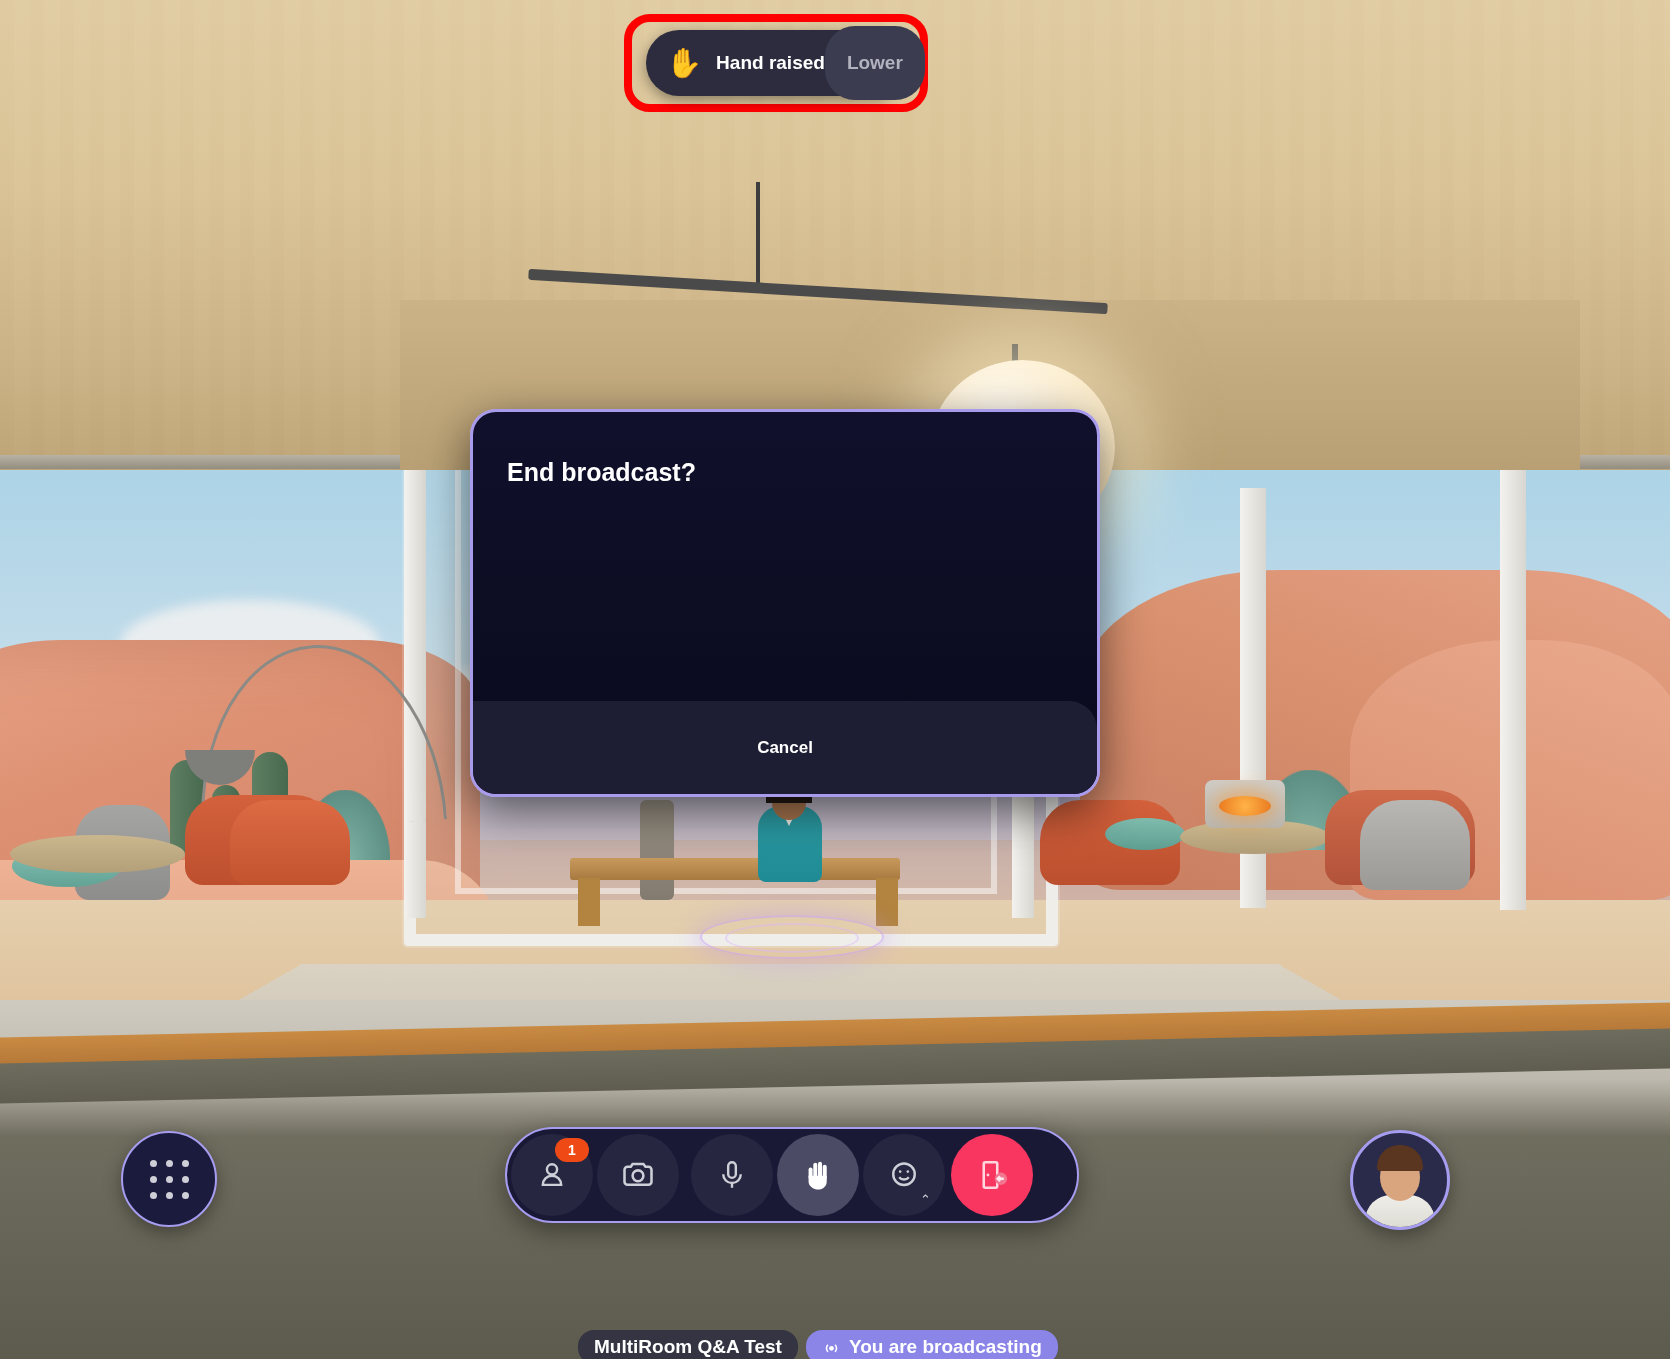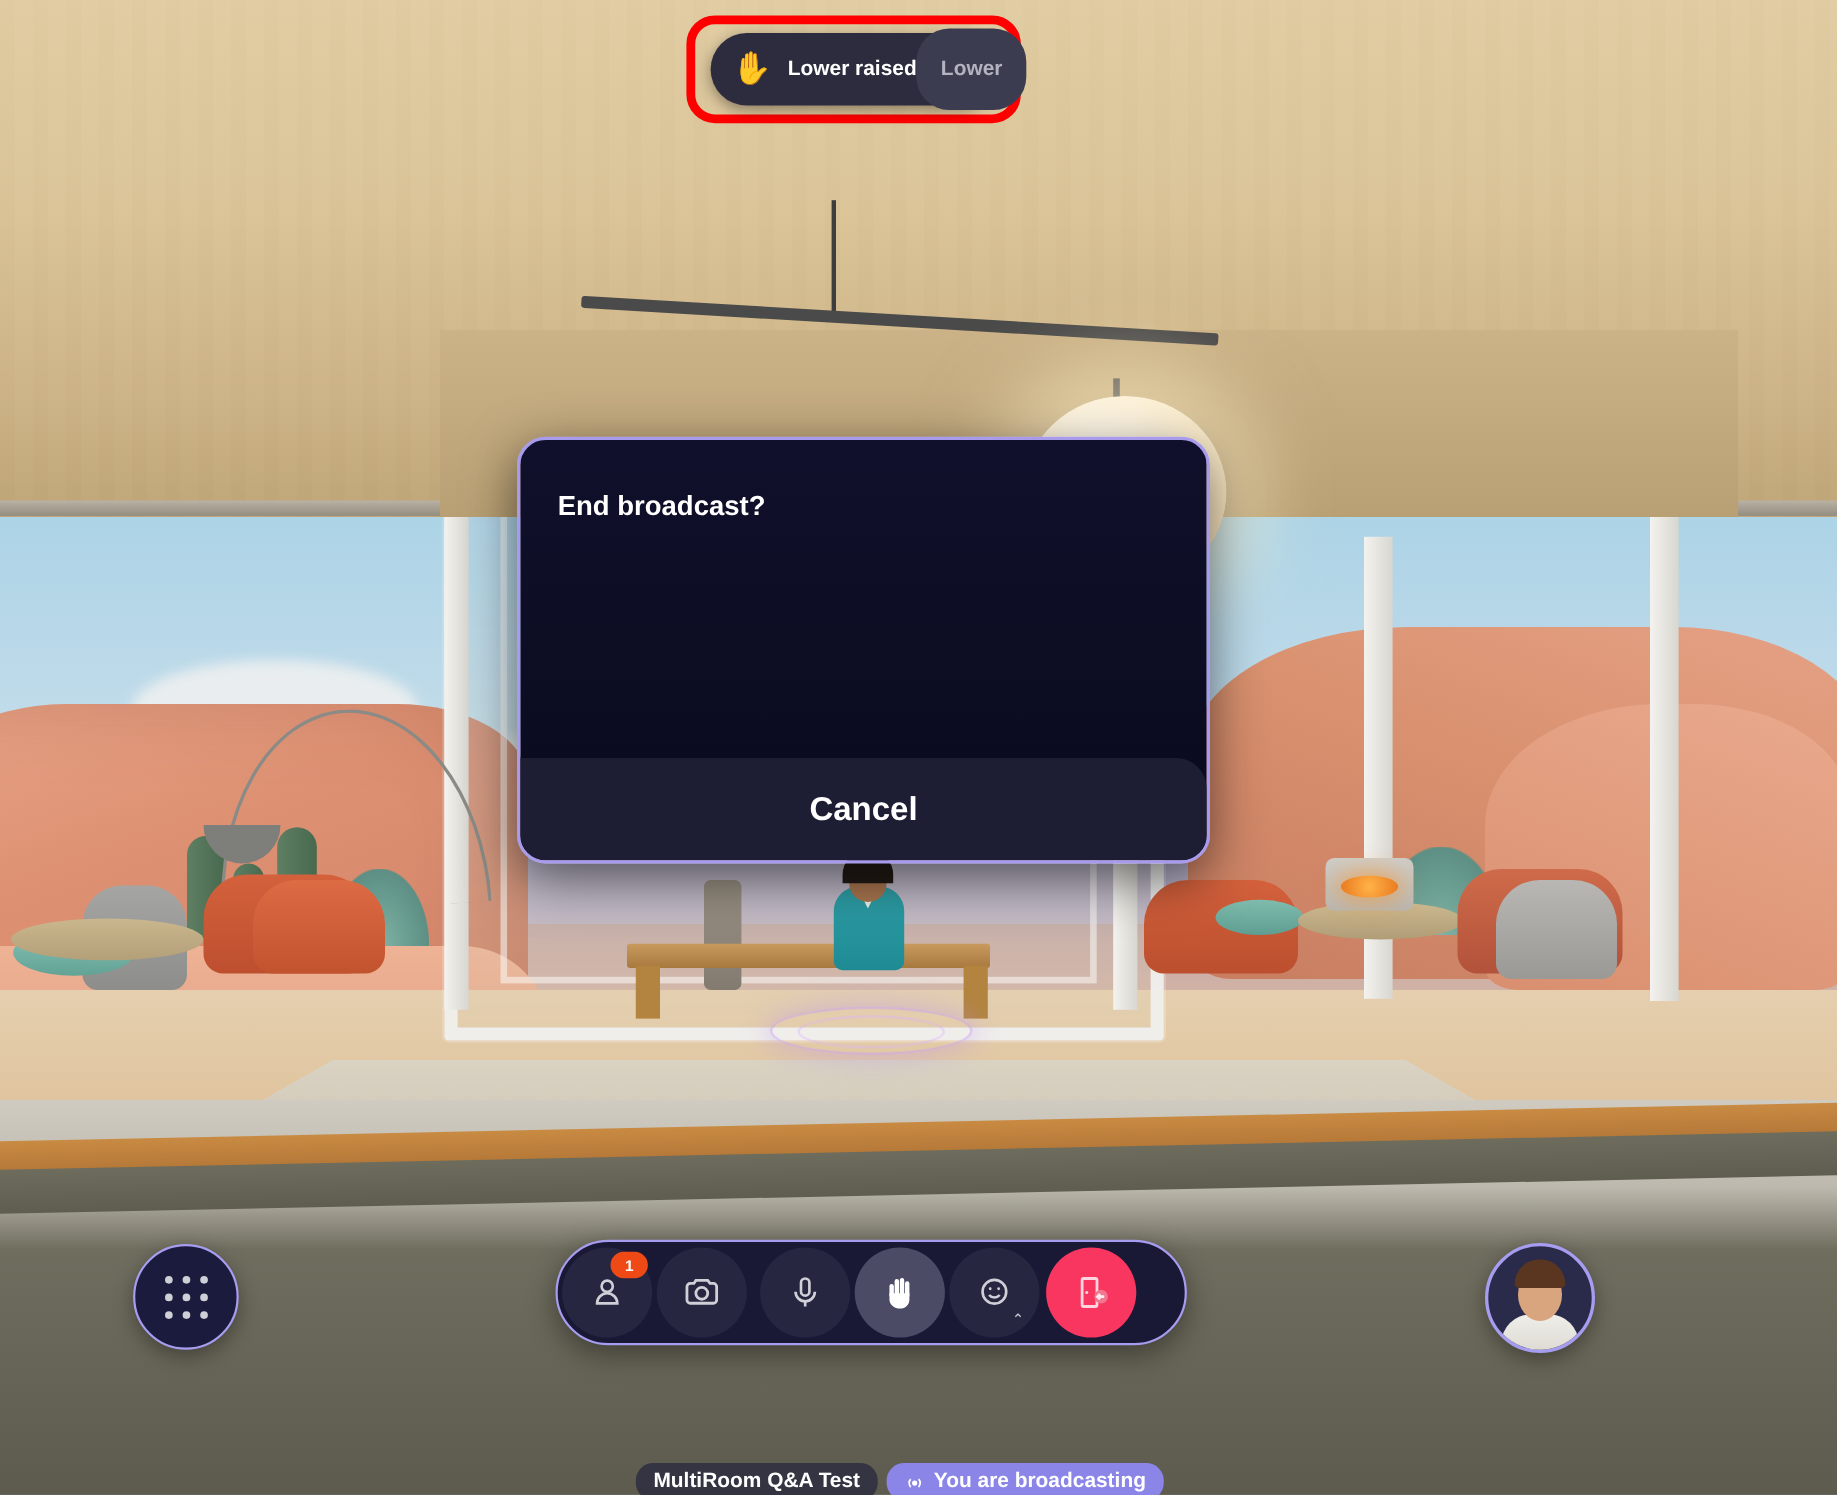--- a/index.html
+++ b/index.html
@@ -148,29 +148,29 @@
   #hand-toast{position:absolute;left:646px;top:30px;width:260px;height:66px;
     background:#2c2c3e;border-radius:33px;display:flex;align-items:center;
     box-shadow:0 4px 14px rgba(0,0,0,.4);}
   #hand-toast .emoji{font-size:29px;margin-left:20px;line-height:1;}
   #hand-toast .label{color:#fff;font-size:19px;font-weight:bold;margin-left:14px;white-space:nowrap;}
   #hand-toast .lower{margin-left:auto;margin-right:4px;background:#3c3c50;color:#b3b3c0;
     font-size:19px;font-weight:bold;border:none;border-radius:30px;padding:26px 22px;cursor:pointer;
     font-family:"Liberation Sans",sans-serif;}
 
   
-  #modal{position:absolute;left:470px;top:397px;width:630px;height:388px;
+  #modal{position:absolute;left:470px;top:409px;width:630px;height:388px;
     background:linear-gradient(180deg,#10102c 0%,#0c0c22 60%,#0a0a1e 100%);
     border:3px solid #a99bec;border-radius:26px;box-sizing:border-box;
     box-shadow:0 14px 46px rgba(0,0,0,.55);overflow:hidden;}
   #modal .m-title{color:#fff;font-size:25px;font-weight:bold;margin:46px 0 0 34px;}
   #modal .m-body{color:#fff;font-size:25px;font-weight:bold;line-height:1.28;
     margin:30px 34px 0 34px;}
   #modal .m-actions{position:absolute;left:0;bottom:0;width:100%;display:flex;}
-  #modal .btn{flex:1;height:93px;border:none;font-size:30px;font-weight:bold;color:#fff;
+  #modal .btn{flex:1;height:93px;border:none;font-size:17px;font-weight:bold;color:#fff;
     cursor:pointer;font-family:"Liberation Sans",sans-serif;}
   #modal .btn-cancel{background:#1d1d33;border-radius:0 28px 0 22px;}
   #modal .btn-primary{background:linear-gradient(180deg,#8e89e0,#6a63d8);
     border-radius:28px 0 22px 0;border:3px solid #e9e7f7;box-sizing:border-box;margin-left:-3px;}
 
   
   #grid-btn{position:absolute;left:121px;top:1131px;width:92px;height:92px;border-radius:50%;
     background:#1b1b3e;border:2.5px solid #a79df0;display:grid;place-items:center;cursor:pointer;
     box-shadow:0 6px 18px rgba(0,0,0,.35);}
   .dots9{display:grid;grid-template-columns:repeat(3,7px);gap:9px;}
@@ -269,21 +269,21 @@
   <div class="ceiling-cut"></div>
   <div class="lamp-rod"></div>
   <div class="lamp-bar"></div>
   <div class="lamp-stem"></div>
   <div class="lamp-globe"></div>
 </div>
 
 <div id="hand-toast-wrap"></div>
 <div id="hand-toast">
   <span class="emoji">✋</span>
-  <span class="label">Lower raised</span>
+  <span class="label">Hand raised</span>
   <button class="lower">Lower</button>
 </div>
 
 <div id="modal">
   <div class="m-title">End broadcast?</div>
   <div class="m-actions">
     <button class="btn btn-cancel">Cancel</button>
   </div>
 </div>
 

